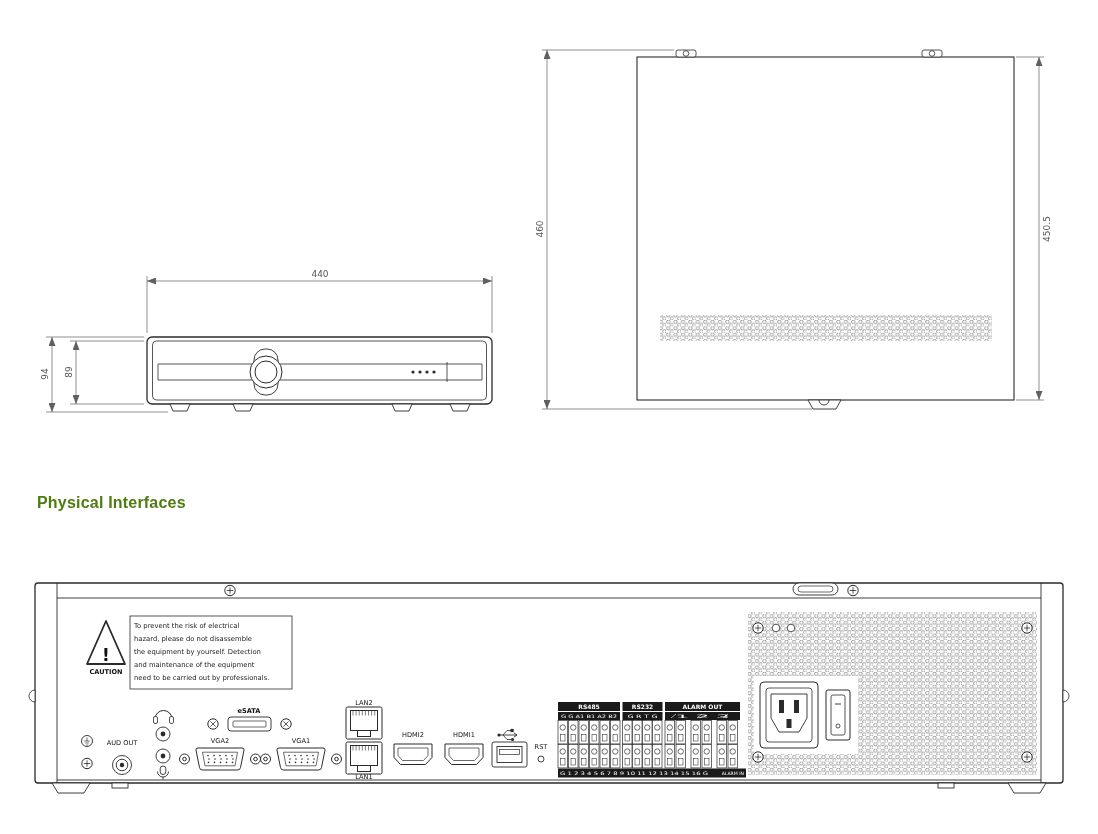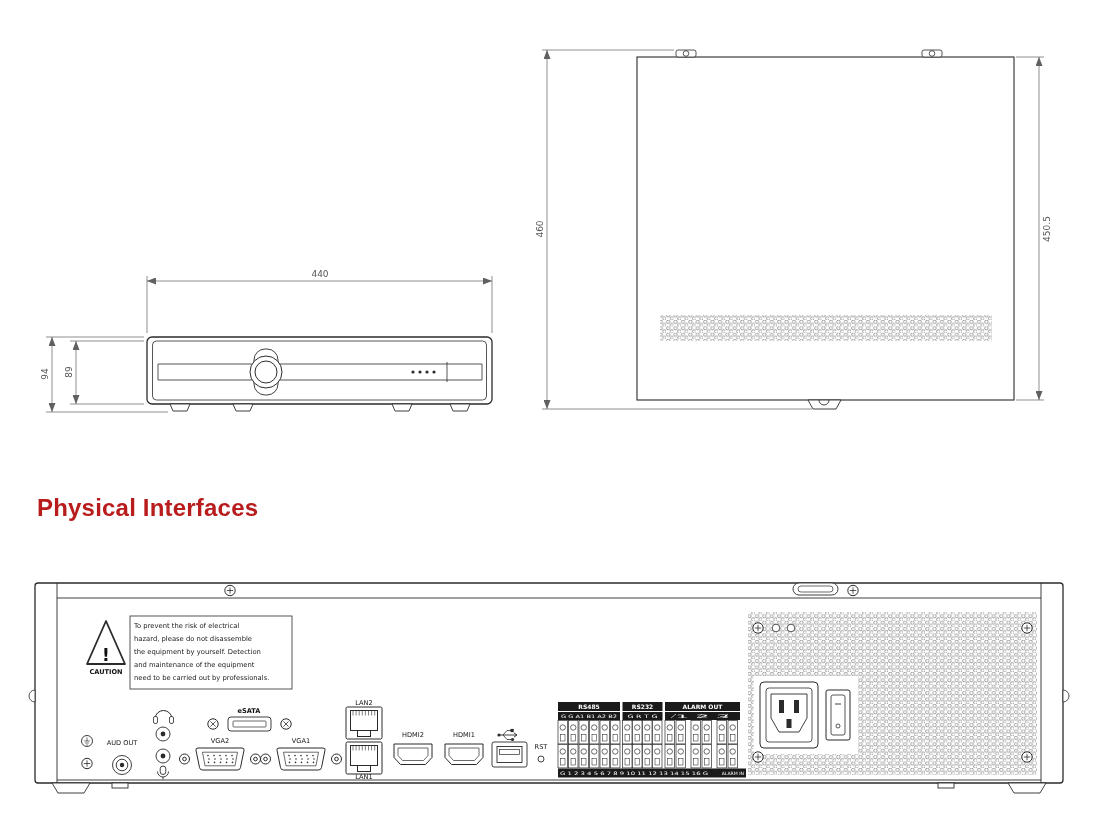--- a/index.html
+++ b/index.html
@@ -1,19 +1,19 @@
 <!DOCTYPE html>
 <html><head>
 <meta charset="utf-8">
 <style>
   html,body{margin:0;padding:0;background:#fff;}
   #canvas{position:relative;width:1098px;height:834px;background:#fff;font-family:"DejaVu Sans",sans-serif;overflow:hidden;padding-left:33px;}
   #drawing{position:absolute;left:0;top:0;display:block;}
   #heading{position:absolute;left:37px;top:494px;font-family:"Liberation Sans","DejaVu Sans",sans-serif;
-           font-size:24px;font-weight:700;color:#b91c1c;letter-spacing:.2px;}
+           font-size:16px;font-weight:700;color:#4d7c0f;letter-spacing:.2px;}
   svg text{font-family:"DejaVu Sans",sans-serif;stroke:none;}
   .dim{font-size:9px;fill:#555;}
   .lbl{font-size:6.6px;fill:#111;}
   .lblb{font-size:6.6px;fill:#111;font-weight:bold;}
   .cau{font-size:6.8px;fill:#222;}
   .hdr{font-size:6px;fill:#fff;font-weight:bold;}
   .pin{font-size:4.6px;fill:#fff;}
   .excl{font-size:17px;font-weight:bold;fill:#111;}
 </style>
 </head>

